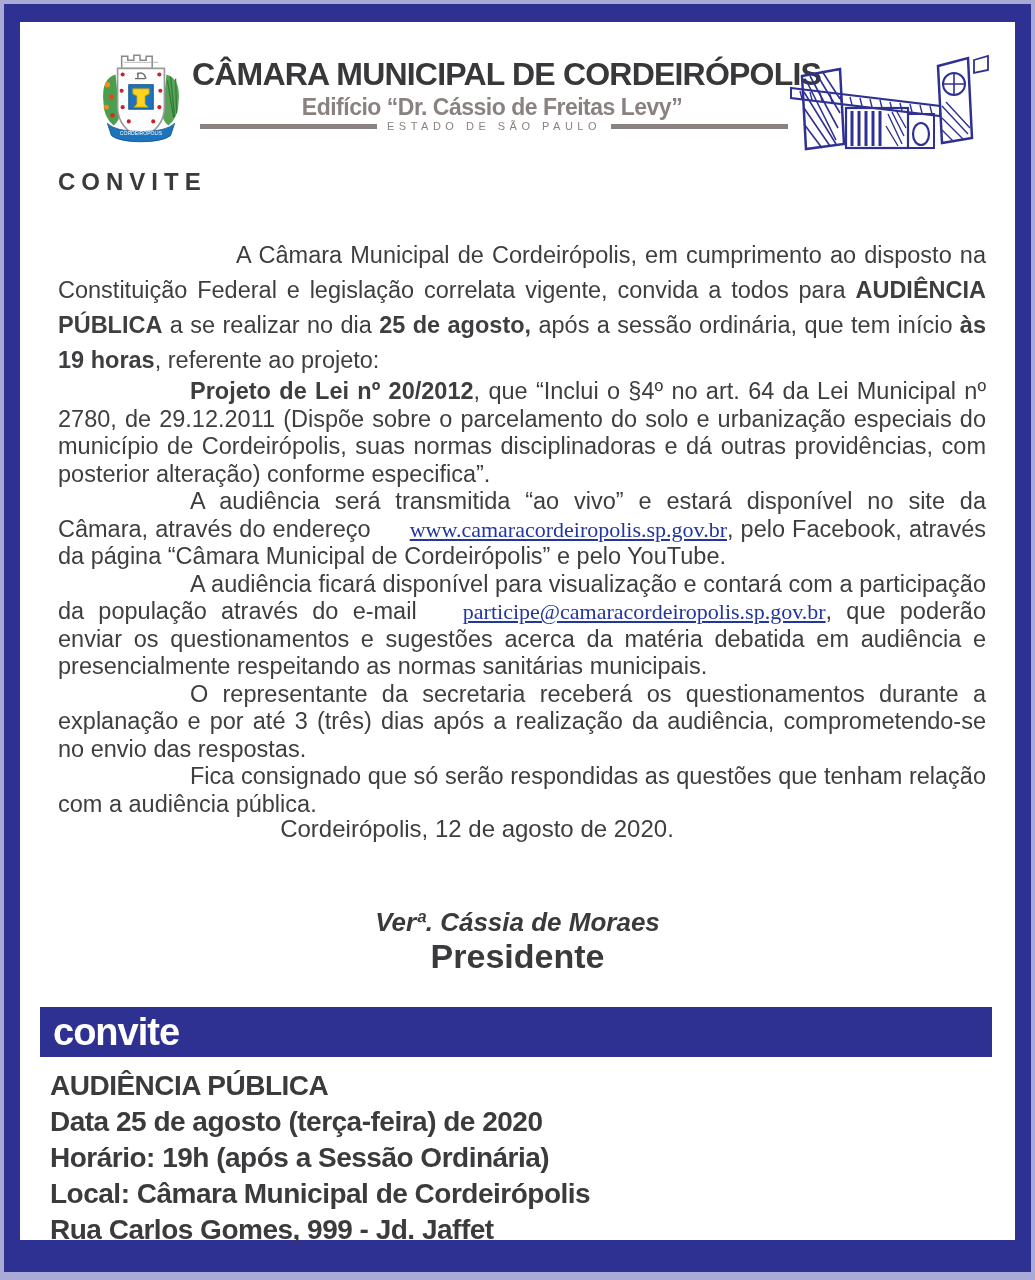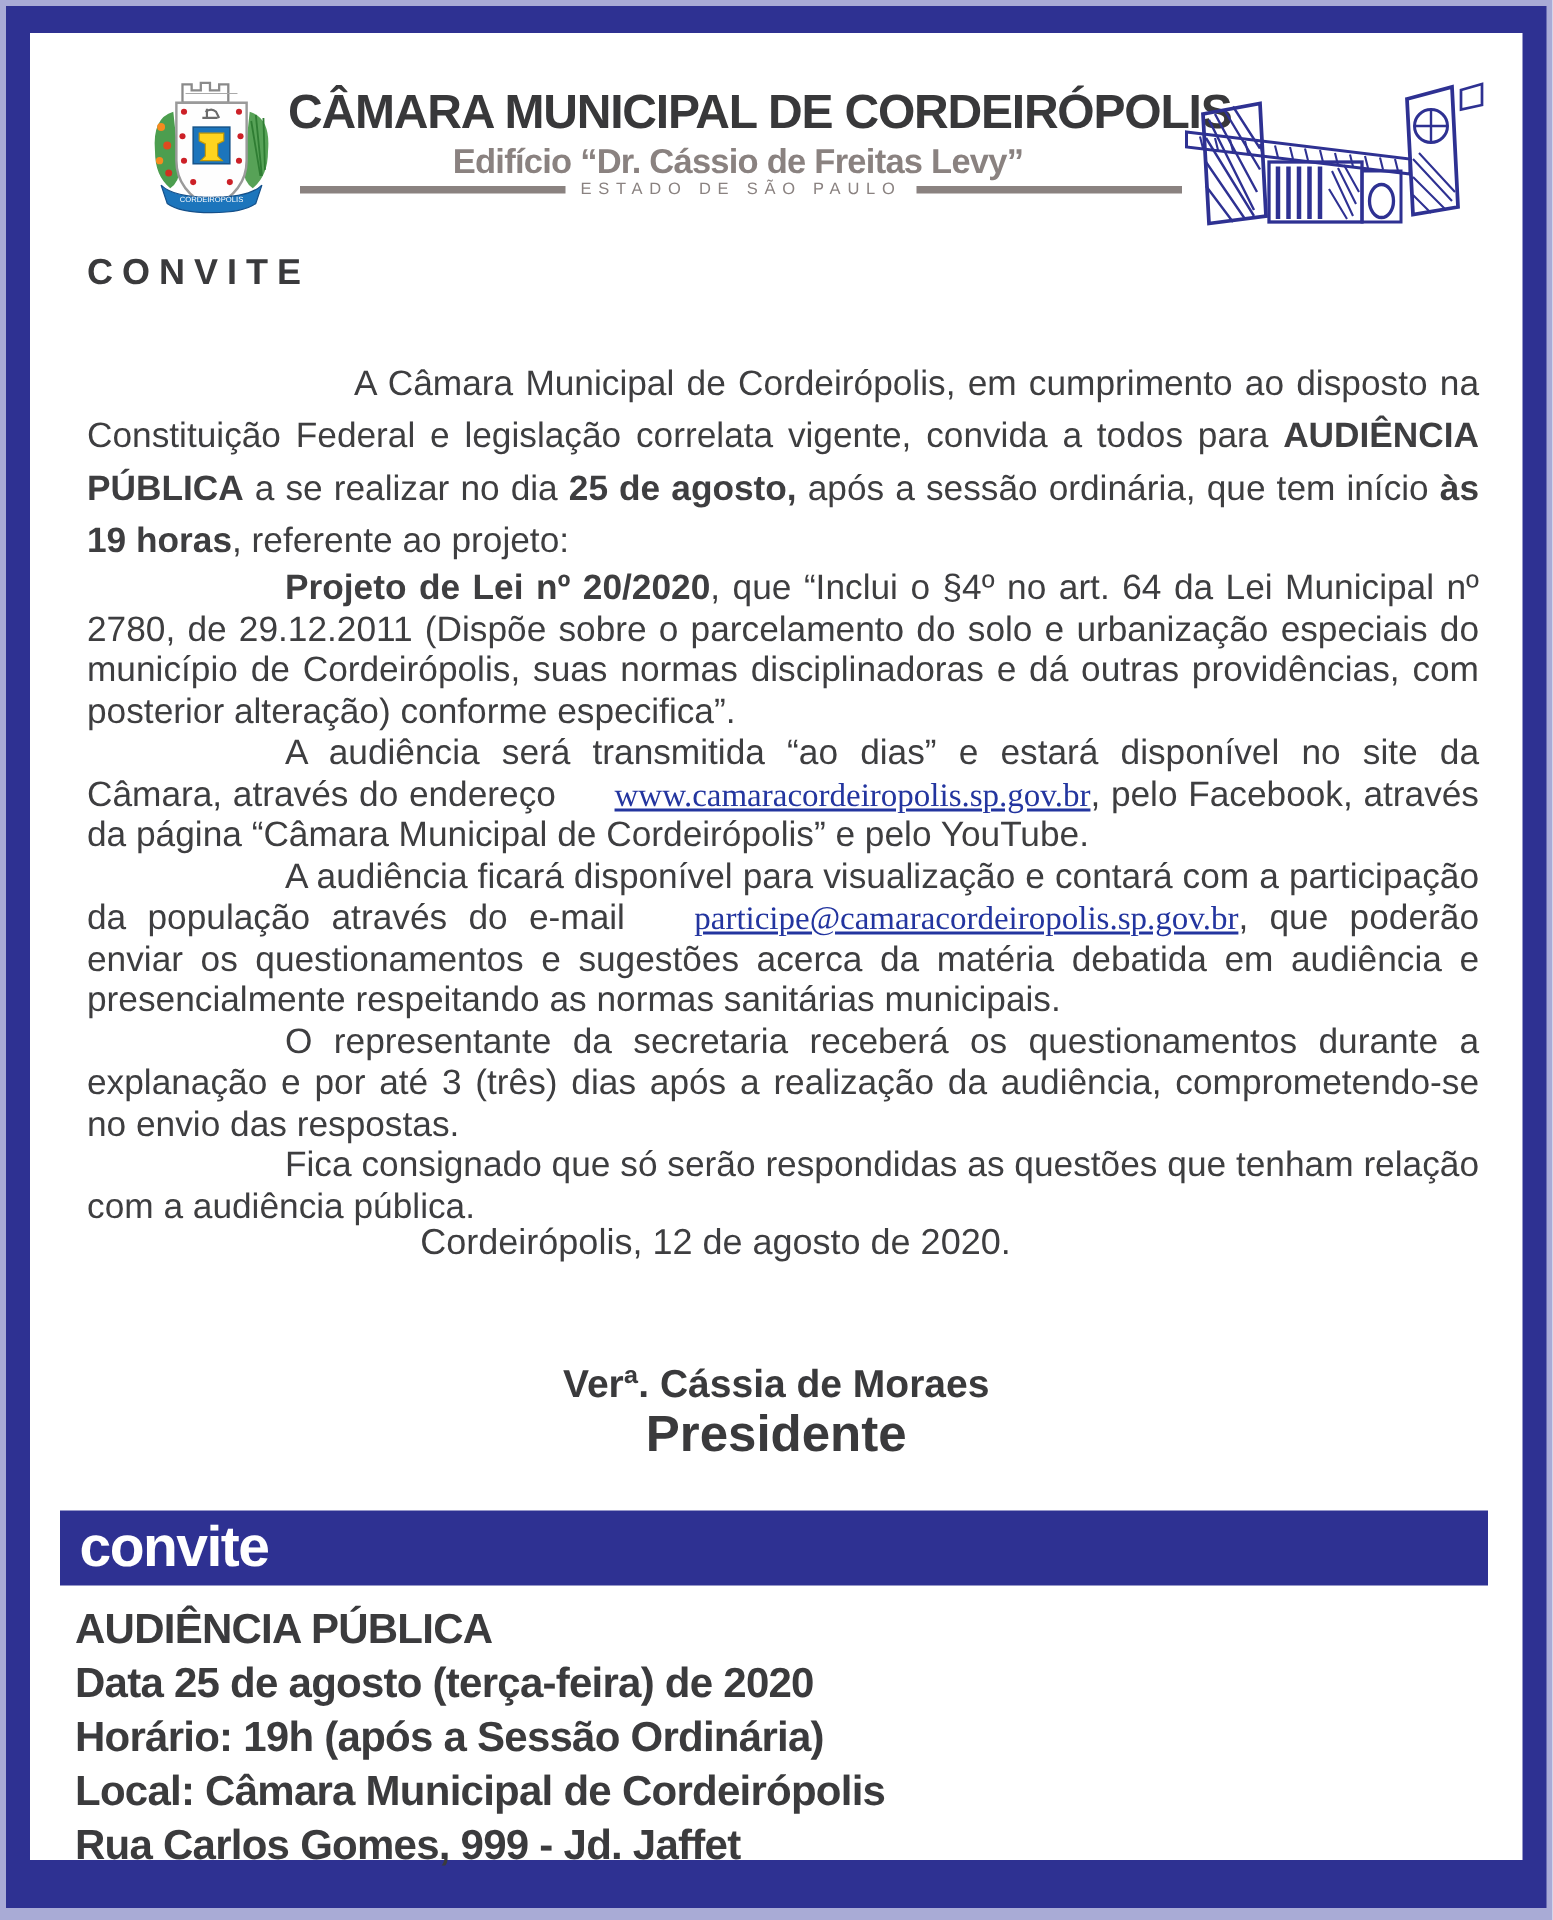--- a/index.html
+++ b/index.html
@@ -58,21 +58,21 @@
     font-size:22px;cursor:pointer;margin-left:32px;
   }
   .dateline{
     position:absolute;left:0;top:815px;width:954px;
     text-align:center;font-size:24px;color:#3e3e40;
   }
   .signature{
     position:absolute;left:0;top:905px;width:1035px;
     text-align:center;color:#3a3a3c;
   }
-  .sig-name{font-size:26px;font-weight:bold;line-height:34px;}
+  .sig-name{font-size:26px;font-weight:bold;line-height:34px;font-style:italic;}
   .sig-role{font-size:34px;font-weight:bold;line-height:34px;}
   
   .banner{
     position:absolute;left:40px;top:1007px;width:952px;height:50px;
     background:#2e3192;display:flex;align-items:center;
   }
   .banner-label{
     color:#ffffff;font-size:38px;font-weight:bold;letter-spacing:-1px;
     padding-left:13px;line-height:50px;
   }
@@ -152,22 +152,22 @@
     <path d="M154,60 l26,28 M154,72 l22,22 M158,56 l24,26 M154,84 l12,12" stroke-width="1.4"></path>
 
     <polygon points="186,14 200,10 200,24 186,27" stroke-width="1.8"></polygon>
   </g>
 </svg>
 
 <div class="doc-heading">CONVITE</div>
 
 <div class="bodytext">
   <p class="p-first"><span>A Câmara Municipal de Cordeirópolis, em cumprimento ao disposto na Constituição Federal e legislação correlata vigente, convida a todos para </span><b>AUDIÊNCIA PÚBLICA</b><span> a se realizar no dia </span><b>25 de agosto,</b><span> após a sessão ordinária, que tem início </span><b>às 19 horas</b><span>, referente ao projeto:</span></p>
-  <p class="p-rest"><b>Projeto de Lei nº 20/2020</b><span>, que “Inclui o §4º no art. 64 da Lei Municipal nº 2780, de 29.12.2011 (Dispõe sobre o parcelamento do solo e urbanização especiais do município de Cordeirópolis, suas normas disciplinadoras e dá outras providências, com posterior alteração) conforme especifica”.</span></p>
-  <p class="p-rest"><span>A audiência será transmitida “ao dias” e estará disponível no site da Câmara, através do endereço </span><a class="doclink">www.camaracordeiropolis.sp.gov.br</a><span>, pelo Facebook, através da página “Câmara Municipal de Cordeirópolis” e pelo YouTube.</span></p>
+  <p class="p-rest"><b>Projeto de Lei nº 20/2012</b><span>, que “Inclui o §4º no art. 64 da Lei Municipal nº 2780, de 29.12.2011 (Dispõe sobre o parcelamento do solo e urbanização especiais do município de Cordeirópolis, suas normas disciplinadoras e dá outras providências, com posterior alteração) conforme especifica”.</span></p>
+  <p class="p-rest"><span>A audiência será transmitida “ao vivo” e estará disponível no site da Câmara, através do endereço </span><a class="doclink">www.camaracordeiropolis.sp.gov.br</a><span>, pelo Facebook, através da página “Câmara Municipal de Cordeirópolis” e pelo YouTube.</span></p>
   <p class="p-rest"><span>A audiência ficará disponível para visualização e contará com a participação da população através do e-mail </span><a class="doclink">participe@camaracordeiropolis.sp.gov.br</a><span>, que poderão enviar os questionamentos e sugestões acerca da matéria debatida em audiência e presencialmente respeitando as normas sanitárias municipais.</span></p>
   <p class="p-rest"><span>O representante da secretaria receberá os questionamentos durante a explanação e por até 3 (três) dias após a realização da audiência, comprometendo-se no envio das respostas.</span></p>
   <p class="p-rest"><span>Fica consignado que só serão respondidas as questões que tenham relação com a audiência pública.</span></p>
 </div>
 
 <div class="dateline">Cordeirópolis, 12 de agosto de 2020.</div>
 
 <div class="signature">
   <div class="sig-name">Verª. Cássia de Moraes</div>
   <div class="sig-role">Presidente</div>

